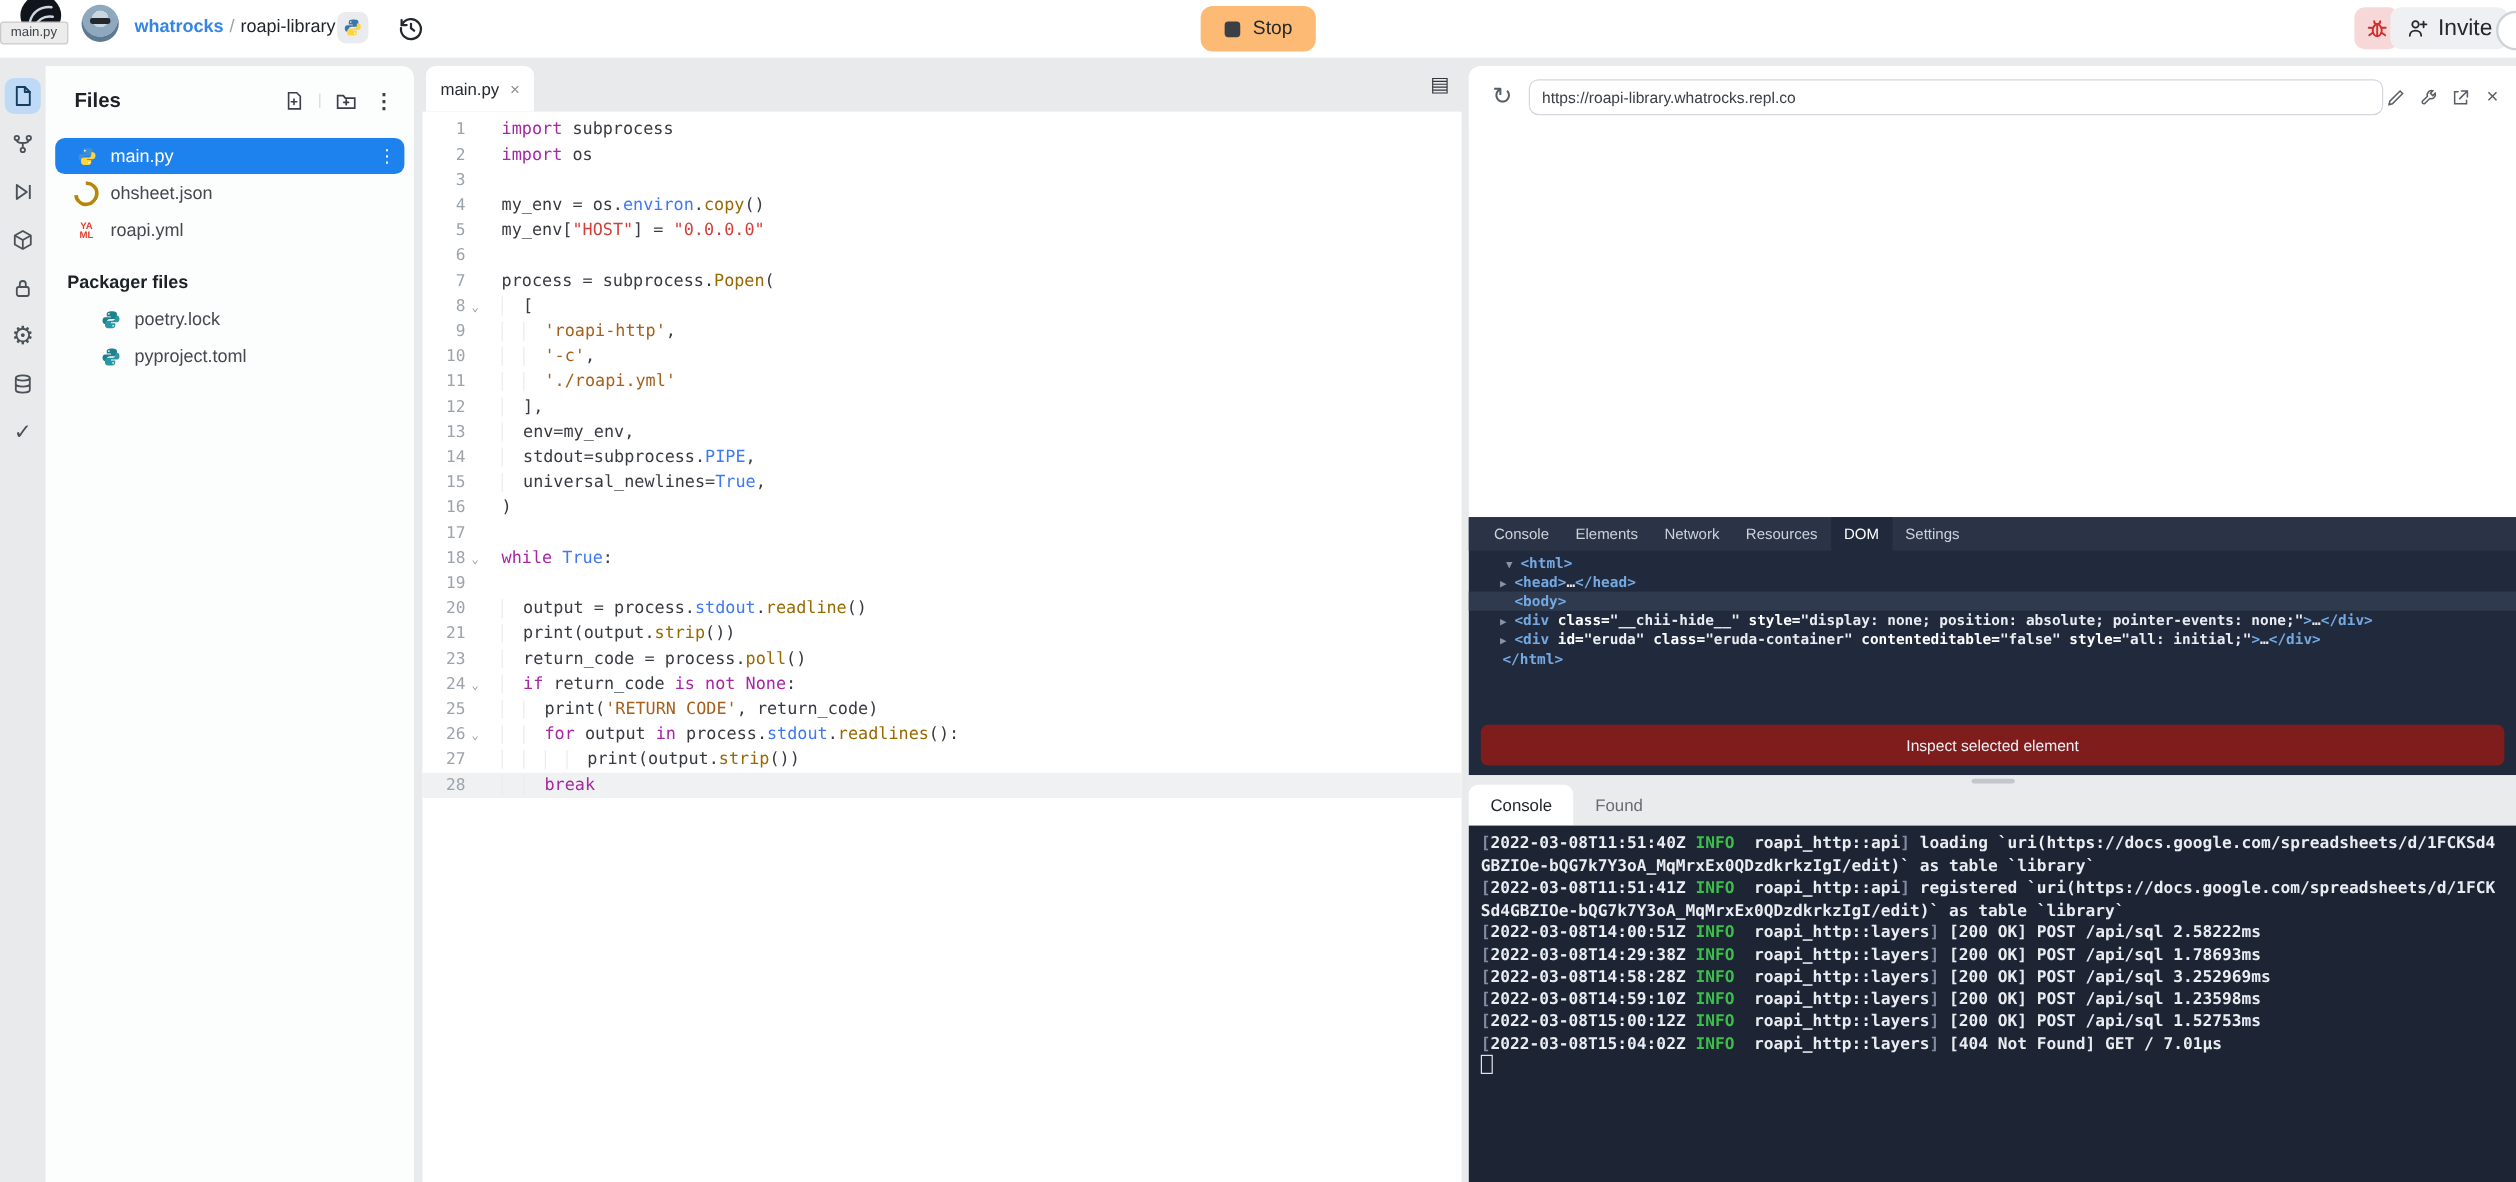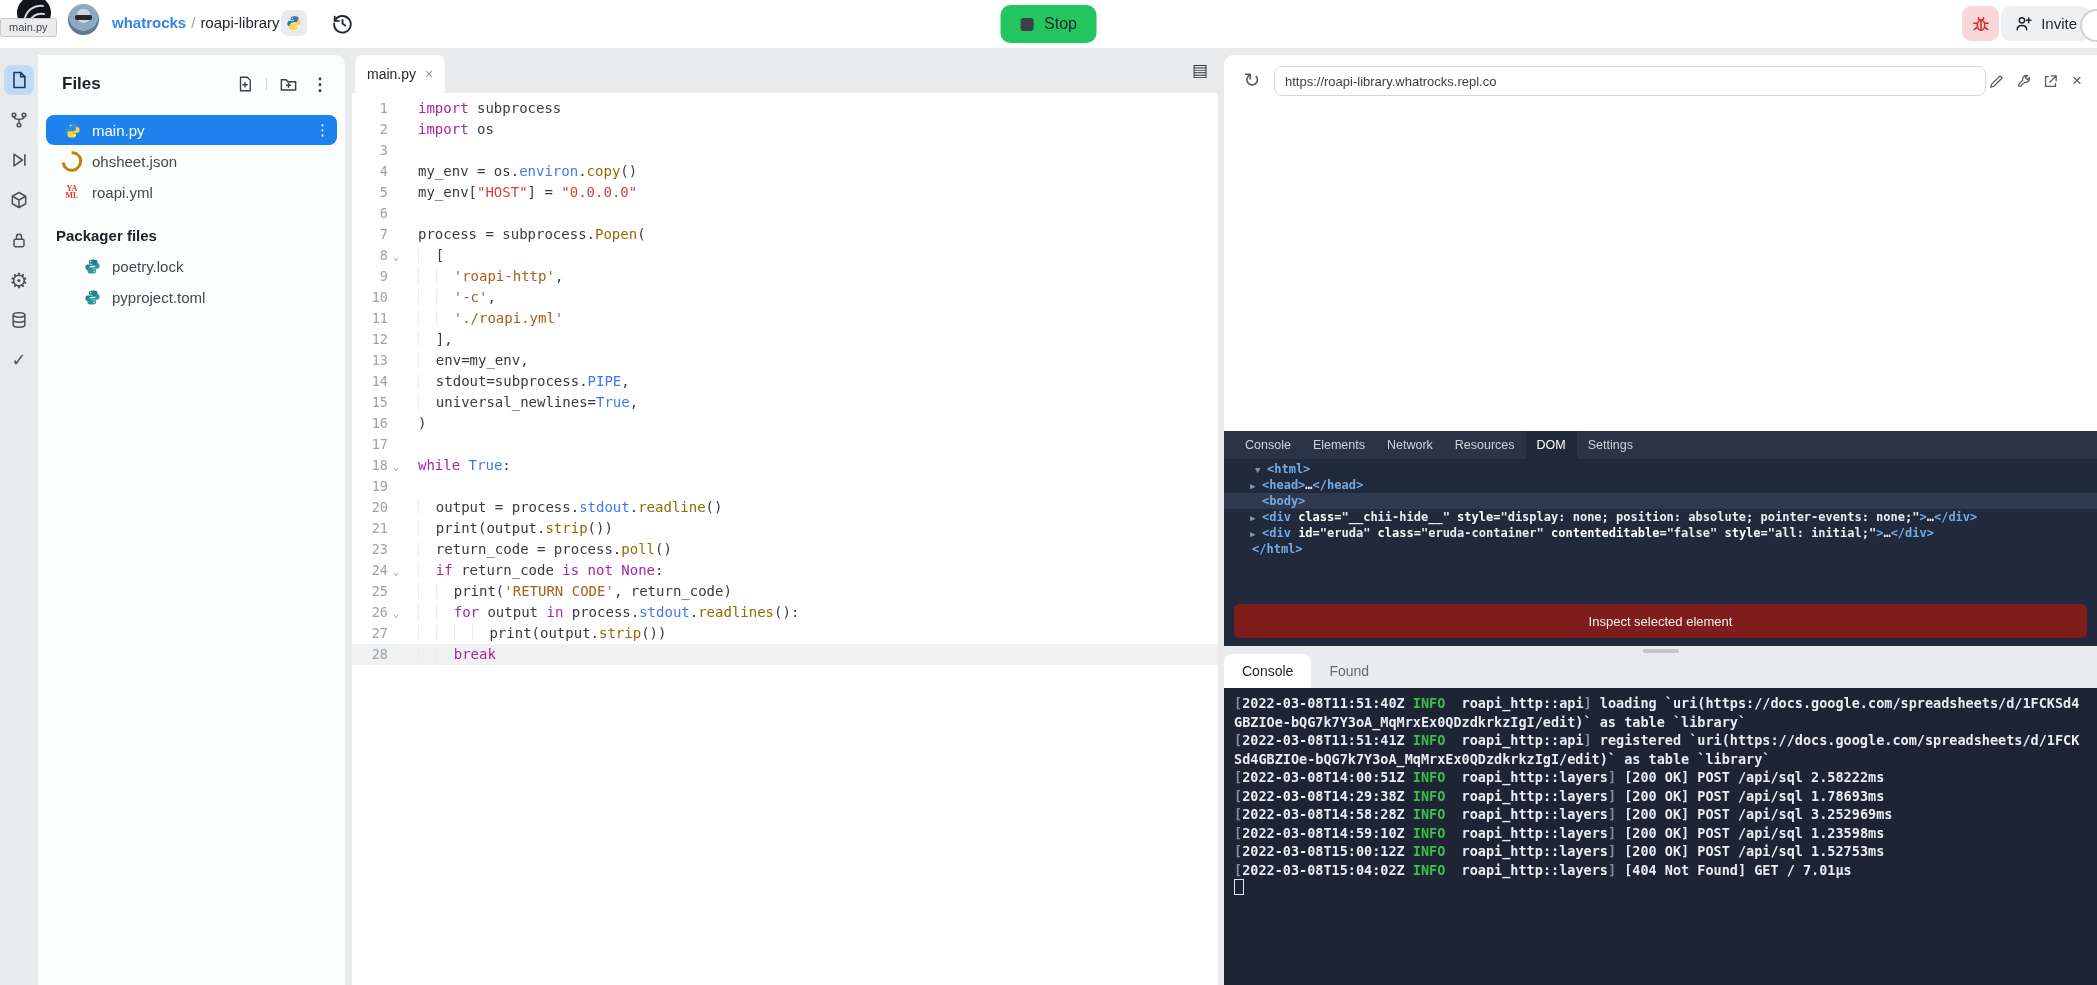--- a/index.html
+++ b/index.html
@@ -16,28 +16,28 @@
     background:radial-gradient(circle at 50% 38%,#c9d6e2 0 28%,#8fa8bd 29% 60%,#5c7a94 61%);overflow:hidden;}
   #avatar .shades{position:absolute;left:7px;top:11px;width:17px;height:5px;background:#22282e;border-radius:2px;}
   #breadcrumb{left:112px;top:14px;font-size:15px;text-align:center;}
   .crumb-user{color:#3485e4;font-weight:bold;cursor:pointer;}
   .crumb-sep{color:#9aa0a6;padding:0 5px;}
   .crumb-repo{color:#21262b;}
   #lang-chip{left:281px;top:10px;width:26px;height:26px;border-radius:7px;background:#e9ebee;
     display:flex;align-items:center;justify-content:center;}
   #history-btn{left:330px;top:11px;width:26px;height:26px;color:#23282d;}
   #stop-btn{left:50%;top:5px;transform:translateX(-50%);height:38px;padding:0 20px;border-radius:10px;
-    background:#22c55e;display:flex;align-items:center;gap:11px;cursor:pointer;}
+    background:#fdba74;display:flex;align-items:center;gap:11px;cursor:pointer;}
   #stop-btn .sq{width:13px;height:13px;background:#3b4046;border-radius:3px;}
   #stop-btn .lbl{font-size:16px;color:#24292e;}
   #bug-btn{right:98px;top:6px;width:37px;height:35px;border-radius:9px;background:#f7d7d7;
     display:flex;align-items:center;justify-content:center;color:#d42b2b;cursor:pointer;}
   #invite-btn{right:7px;top:6px;height:35px;padding:0 13px;border-radius:9px;background:#eef0f2;
     display:flex;align-items:center;gap:8px;cursor:pointer;color:#24292e;}
-  #invite-btn .lbl{font-size:15px;}
+  #invite-btn .lbl{font-size:19px;}
   #edge-circle{right:-16px;top:9px;width:29px;height:29px;border-radius:50%;border:2px solid #cfd3d7;background:#fff;}
   
   #tool-strip{left:0;top:55px;width:38px;height:930px;}
   .tool{width:30px;height:30px;margin:10px auto 10px auto;display:flex;align-items:center;justify-content:center;
     color:#4b5157;border-radius:8px;cursor:pointer;font-size:19px;}
   .tool.active{background:#bedaf6;color:#163c5e;}
   .tool svg{width:20px;height:20px;}
   
   #files-panel{left:38px;top:55px;width:307px;height:930px;background:#fcfdfd;border-radius:0 10px 0 0;}
   #files-header{position:absolute;left:24px;right:14px;top:18px;display:flex;align-items:center;}
@@ -48,21 +48,21 @@
   .file-row{height:30px;display:flex;align-items:center;border-radius:8px;padding:0 8px;cursor:pointer;margin-bottom:1px;}
   .file-row .ficon{width:20px;height:20px;margin-left:8px;margin-right:10px;display:flex;align-items:center;justify-content:center;}
   .file-row .fname{font-size:15px;color:#43494f;flex:1;}
   .file-row.sel{background:#1d82ee;}
   .file-row.sel .fname{color:#ffffff;}
   .file-row .kebab{color:#fff;font-size:15px;letter-spacing:0;width:14px;text-align:center;}
   #packager-title{position:absolute;left:18px;top:172px;font-size:15px;font-weight:bold;color:#1c2126;}
   #packager-list{position:absolute;left:8px;right:8px;top:196px;}
   #packager-list .file-row .ficon{margin-left:28px;}
   .json-ring{width:15px;height:15px;border-radius:50%;border:3px solid #b8860b;border-left-color:transparent;transform:rotate(40deg);}
-  .yaml-mark{font-size:8px;font-weight:bold;color:#e03c31;line-height:7px;text-align:center;font-family:Liberation Serif, serif;}
+  .yaml-mark{font-size:8px;font-weight:bold;color:#e03c31;line-height:7px;text-align:center;font-family:Liberation Sans, sans-serif;}
   
   #editor{left:352px;top:55px;width:866px;height:930px;}
   #editor-tabbar{position:absolute;left:0;top:0;right:0;height:38px;}
   #editor-tab{position:absolute;left:3px;top:0;height:38px;padding:0 12px;background:#ffffff;border-radius:8px 8px 0 0;
     display:flex;align-items:center;gap:9px;cursor:pointer;}
   #editor-tab .tname{font-size:14px;color:#24292e;}
   #editor-tab .tclose{color:#8a9096;font-size:14px;cursor:pointer;}
   #layout-icon{position:absolute;right:10px;top:5px;font-size:17px;color:#30363c;cursor:pointer;}
   #editor-body{position:absolute;left:0;top:38px;right:0;bottom:0;background:#ffffff;padding-top:5px;
     font-family:"DejaVu Sans Mono","Liberation Mono",monospace;font-size:14px;}

